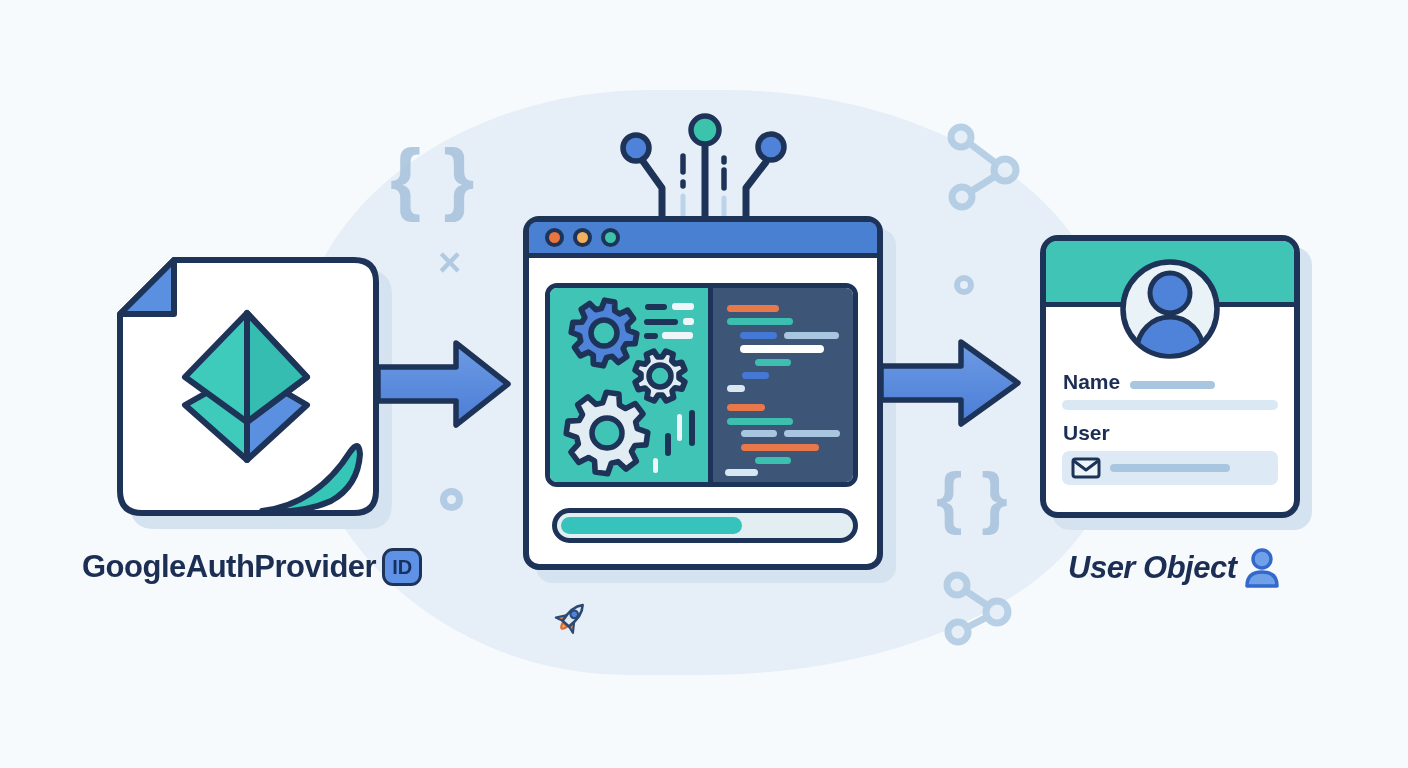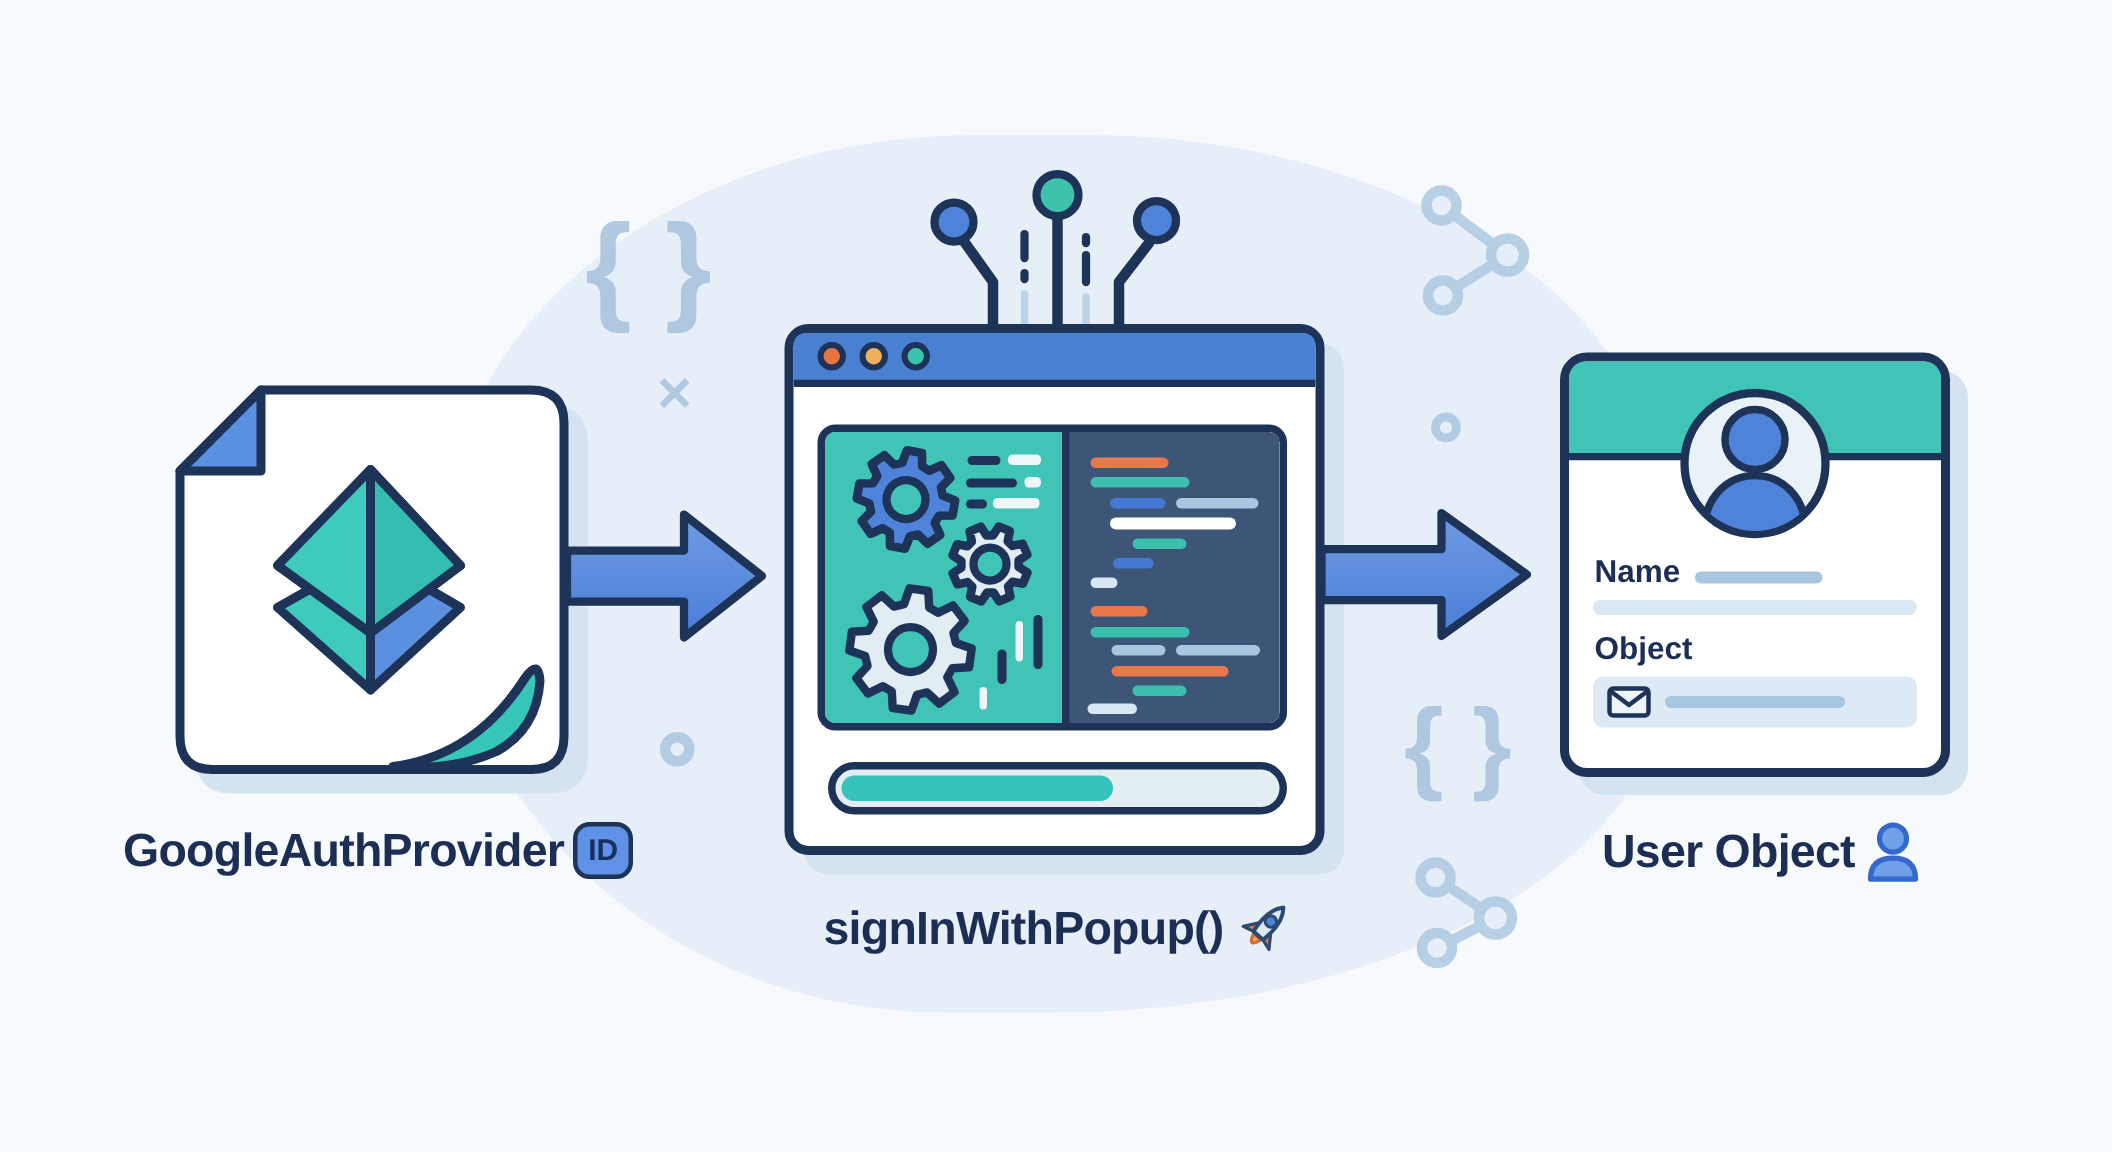--- a/index.html
+++ b/index.html
@@ -183,21 +183,20 @@
         <div class="code-line cl-ll" style="left:12px;top:181px;width:33px;"></div>
       </div>
     </div>
 
     <div class="progress-track">
       <div class="progress-fill" style="width: 63%;"></div>
     </div>
   </div>
 
   <div class="abs label-row" style="left:549px;top:598px;">
-    <span class="label">signInWithPopup()</span>
     <svg width="42" height="42" viewBox="0 0 40 40">
       <g transform="rotate(42 20 20)">
         <path d="M17 27 Q20 37 23 27 Z" fill="#f2a94f" stroke="#d86a35" stroke-width="2"></path>
         <path d="M15.5 19 L9 28 L16 26 Z" fill="#e8743f" stroke="#2b4a73" stroke-width="2" stroke-linejoin="round"></path>
         <path d="M24.5 19 L31 28 L24 26 Z" fill="#e8743f" stroke="#2b4a73" stroke-width="2" stroke-linejoin="round"></path>
         <path d="M20 2 Q27 10 24 26 H16 Q13 10 20 2 Z" fill="#dce8f2" stroke="#2b4a73" stroke-width="2.5" stroke-linejoin="round"></path>
         <circle cx="20" cy="14" r="3.6" fill="#4f83d9" stroke="#2b4a73" stroke-width="2"></circle>
       </g>
     </svg>
   </div>
@@ -214,31 +213,31 @@
             <circle cx="51" cy="51" r="45"></circle>
           </clipPath>
         </defs>
       <circle cx="51" cy="51" r="47" fill="#e9f2f7" stroke="#1e3358" stroke-width="5.5"></circle>
       <circle cx="51" cy="92" r="33" fill="#4f83d9" stroke="#1e3358" stroke-width="5" clip-path="url(#avclip)"></circle>
       <circle cx="51" cy="35" r="20" fill="#4f83d9" stroke="#1e3358" stroke-width="5"></circle>
     </svg>
     <span class="abs field-label" style="left:17px;top:129px;">Name</span>
     <div class="abs line" style="left:84px;top:140px;width:85px;height:8px;background:#a9c6e0;"></div>
     <div class="abs line" style="left:16px;top:159px;width:216px;height:10px;background:#d9e8f3;border-radius:5px;"></div>
-    <span class="abs field-label" style="left:17px;top:180px;">Object</span>
+    <span class="abs field-label" style="left:17px;top:180px;">User</span>
     <div class="abs" style="left:16px;top:210px;width:216px;height:34px;background:#ddeaf5;border-radius:7px;">
       <svg class="abs" style="left:9px;top:6px;" width="30" height="22" viewBox="0 0 30 22">
         <rect x="2" y="2" width="26" height="18" rx="2.5" fill="#eef5fa" stroke="#1e3358" stroke-width="3"></rect>
         <path d="M3 4 L15 13 L27 4" fill="none" stroke="#1e3358" stroke-width="3" stroke-linejoin="round"></path>
       </svg>
       <div class="abs line" style="left:48px;top:13px;width:120px;height:8px;background:#a9c6e0;"></div>
     </div>
   </div>
 
-  <div class="abs label-row" style="left:1068px;top:548px;">
+  <div class="abs label-row" style="left:1068px;top:548px;font-style:italic;">
     <span class="label">User Object</span>
     <svg width="38" height="40" viewBox="0 0 38 40">
       <circle cx="19" cy="11" r="9" fill="#6fa0e8" stroke="#3568cc" stroke-width="3.5"></circle>
       <path d="M4 38 Q4 24 19 24 Q34 24 34 38 Z" fill="#6fa0e8" stroke="#3568cc" stroke-width="3.5" stroke-linejoin="round"></path>
     </svg>
   </div>
 
 </div>
 
 </body></html>

